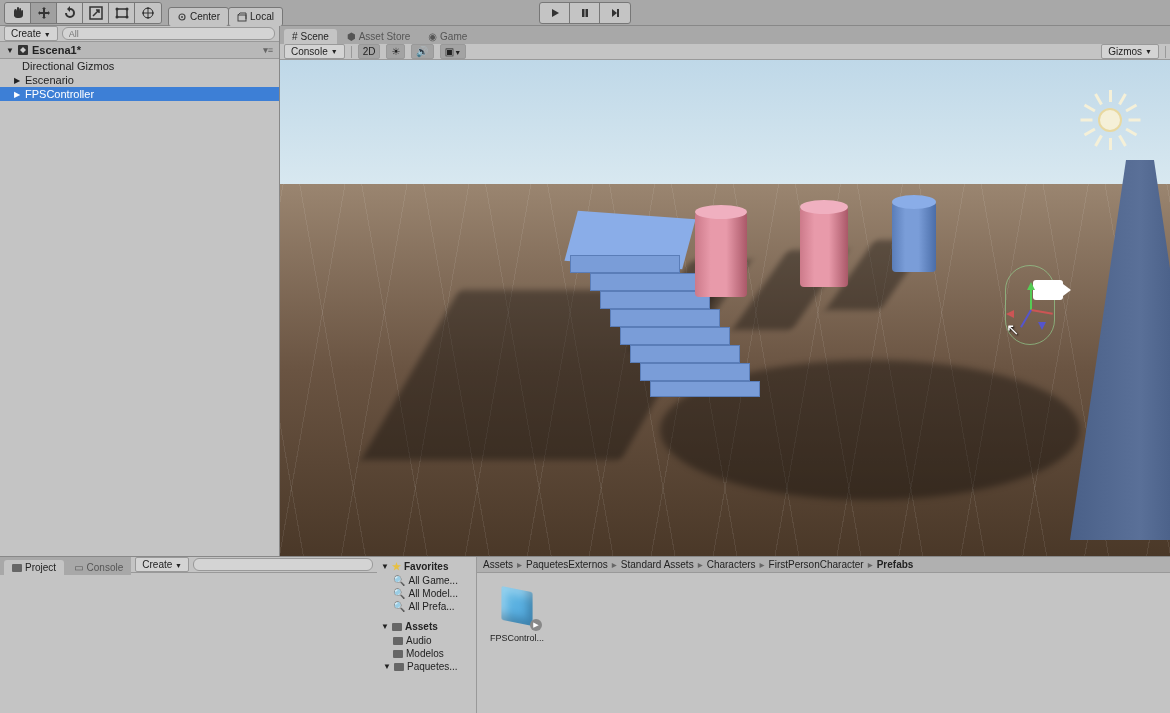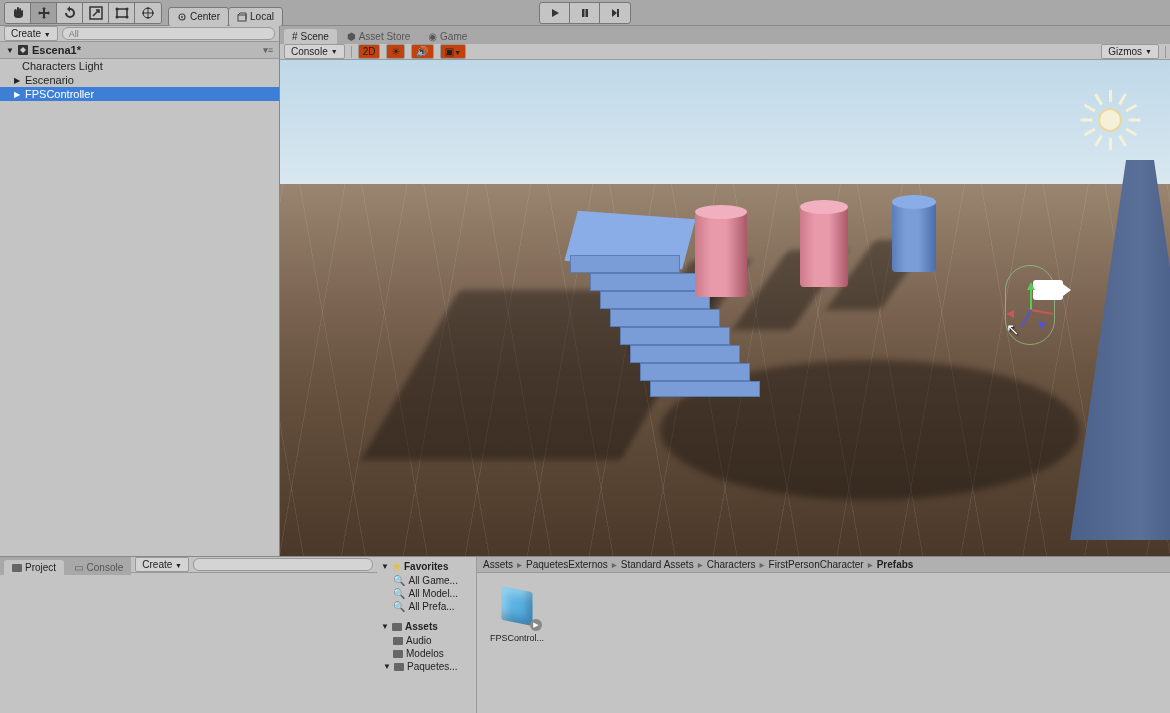--- a/index.html
+++ b/index.html
@@ -34,21 +34,21 @@
   .hierarchy-item.selected { background: #3d7fd6; color: white; }
   .tree-arrow { font-size: 8px; width: 8px; display: inline-block; }
   
   
   .scene-area { flex: 1; display: flex; flex-direction: column; background: #a8a8a8; position: relative; }
   .scene-tab-row { height: 18px; background: #a8a8a8; display: flex; align-items: flex-end; padding-left: 4px; gap: 2px; }
   .scene-tab { background: #a8a8a8; padding: 2px 8px; font-size: 10px; border-top-left-radius: 3px; border-top-right-radius: 3px; display: flex; align-items: center; gap: 3px; color: #555; cursor: pointer; }
   .scene-tab.active { background: #c4c4c4; color: #222; }
   .scene-toolbar { height: 16px; background: #c4c4c4; border-bottom: 1px solid #999; display: flex; align-items: center; padding: 0 4px; gap: 6px; font-size: 10px; }
   .shaded-dd { padding: 1px 6px; background: #d4d4d4; border: 1px solid #999; border-radius: 2px; cursor: pointer; display: flex; align-items: center; gap: 3px; }
-  .scene-mini-btn { padding: 1px 4px; background: #c2410c; border: 1px solid #999; border-radius: 2px; cursor: pointer; }
+  .scene-mini-btn { padding: 1px 4px; background: #a3a3a3; border: 1px solid #999; border-radius: 2px; cursor: pointer; }
   .gizmos-btn { margin-left: auto; padding: 1px 6px; background: #d4d4d4; border: 1px solid #999; border-radius: 2px; cursor: pointer; display: flex; align-items: center; gap: 3px; }
   .scene-viewport { flex: 1; position: relative; overflow: hidden; background: linear-gradient(to bottom, #bfd8e8 0%, #d8e8f0 25%, #8a7560 25%, #5a4838 100%); }
   .ground-plane { position: absolute; bottom: 0; left: -100px; right: -100px; height: 75%; background: linear-gradient(to bottom, #9a8570 0%, #6a5442 50%, #4a3828 100%); }
   .grid-overlay { position: absolute; inset: 0; background-image: 
     repeating-linear-gradient(80deg, transparent 0, transparent 60px, rgba(255,255,255,0.08) 60px, rgba(255,255,255,0.08) 61px),
     repeating-linear-gradient(-80deg, transparent 0, transparent 60px, rgba(255,255,255,0.08) 60px, rgba(255,255,255,0.08) 61px);
   }
   .sun-gizmo { position: absolute; top: 30px; right: 30px; width: 60px; height: 60px; }
   .sun-center { position: absolute; top: 18px; left: 18px; width: 24px; height: 24px; border-radius: 50%; background: #f5f0d8; border: 2px solid #e8d8a0; }
   .sun-ray { position: absolute; background: #f5f0d8; width: 3px; height: 12px; left: 28.5px; top: 0; transform-origin: 1.5px 30px; }
@@ -194,21 +194,21 @@
       <div class="hierarchy-scene-header">
         <span class="tree-arrow">▼</span>
         <svg width="12" height="12" viewBox="0 0 12 12">
             <rect x="1" y="1" width="10" height="10" fill="#333" rx="1"></rect>
             <path d="M3 6 L6 3 L9 6 L6 9 Z" fill="#ccc"></path>
           </svg>
         <span>Escena1*</span>
         <span style="margin-left:auto; font-size:9px; color:#666;">▾≡</span>
       </div>
       <div class="hierarchy-item">
-        <span>Characters Light</span>
+        <span>Directional Gizmos</span>
       </div>
       <div class="hierarchy-item has-arrow">
         <span class="tree-arrow">▶</span>
         <span>Escenario</span>
       </div>
       <div class="hierarchy-item has-arrow selected">
         <span class="tree-arrow">▶</span>
         <span>FPSController</span>
       </div>
     </div>

